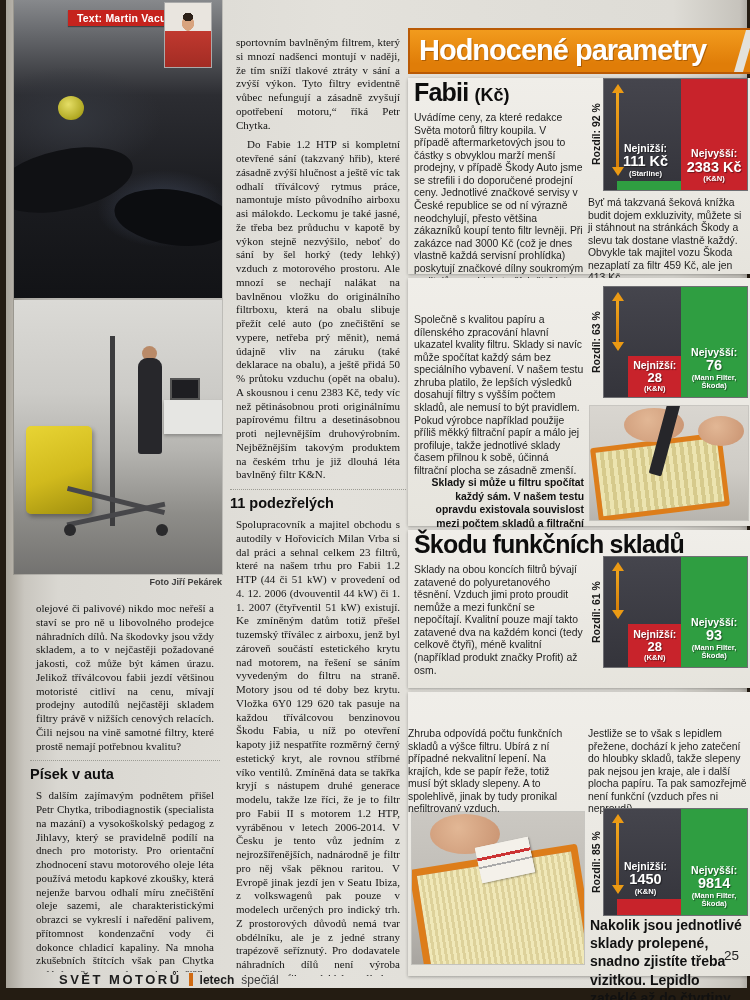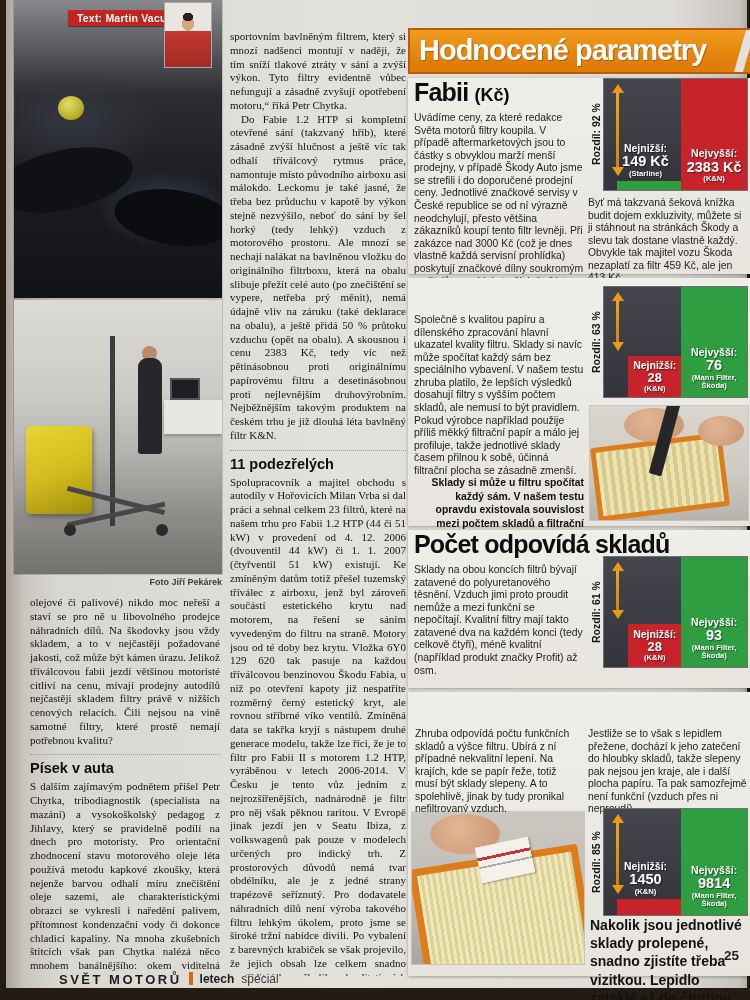--- a/index.html
+++ b/index.html
@@ -34,21 +34,21 @@
     background:linear-gradient(160deg,#e8d434 0,#d1ba1d 55%,#a08f0e 100%);box-shadow:2px 3px 4px rgba(0,0,0,.3)}
   .wk-person{position:absolute;left:124px;top:58px;width:24px;height:96px;border-radius:9px 9px 3px 3px;background:#27272b}
   .wk-head{position:absolute;left:128px;top:46px;width:15px;height:15px;border-radius:50%;background:#b98a68}
   .wk-desk{position:absolute;left:150px;top:100px;width:58px;height:34px;background:#e6e6e3;box-shadow:0 2px 3px rgba(0,0,0,.25)}
   .wk-monitor{position:absolute;left:156px;top:78px;width:26px;height:18px;background:#1e1e22;border:2px solid #555}
   .photo-credit{left:8px;top:577px;width:208px;text-align:right;font-size:9px;font-weight:bold;color:#3c3c3c}
 
   
   .bodytext{font-family:"Liberation Serif","DejaVu Serif",serif;font-size:11px;line-height:1.25;
     text-align:justify;color:#141414}
-  .bodytext p{margin:0}
+  .bodytext p{margin:6px}
   .bodytext p+p{text-indent:11px}
   #colA{left:24px;top:596px;width:190px;height:376px;overflow:hidden}
   #colB{left:224px;top:30px;width:176px;height:946px;overflow:hidden}
   .subhead{font-family:"Liberation Sans",sans-serif;font-weight:bold;font-size:14.5px;color:#0e0e0e;
     margin:7px 0 3px;padding-top:4px;border-top:1px dotted #9b9b93}
 
   
   .panel{position:absolute;left:402px;top:28px;width:344px;height:960px}
   .panel-header{position:absolute;left:0;top:0;width:344px;height:46px;box-sizing:border-box;
     background:linear-gradient(180deg,#f29b1d 0,#e07d08 80%);border:2px solid #b95a05;
@@ -90,22 +90,22 @@
   .caliper{position:absolute;left:68px;top:-4px;width:13px;height:74px;background:#26262a;transform:rotate(15deg);border-radius:2px;z-index:3}
   .hand{position:absolute;border-radius:50%;background:radial-gradient(circle at 40% 35%,#e2b795,#c89270)}
   .photo-vizitka{position:absolute;left:4px;top:120px;width:172px;height:152px;overflow:hidden;
     background:linear-gradient(180deg,#cbc8c2 0,#bebbb5 60%,#a8a5a0 100%);box-shadow:0 0 0 1px rgba(0,0,0,.15)}
   .flt2{position:absolute;left:6px;top:44px;width:156px;height:116px;border:7px solid #dd7d1a;border-radius:4px;
     background:repeating-linear-gradient(90deg,#f0e8b8 0 3px,#ddd19a 3px 6px);transform:rotate(-9deg)}
   .vcard{position:absolute;left:66px;top:30px;width:54px;height:36px;background:#f4f1ea;transform:rotate(-12deg);
     box-shadow:1px 1px 2px rgba(0,0,0,.35);z-index:3;
     background-image:linear-gradient(#f4f1ea 0 30%,#c33 30% 38%,#f4f1ea 38% 55%,#aaa 55% 60%,#f4f1ea 60%)}
 
-  .pagenum{position:absolute;left:718px;top:948px;font-weight:bold;font-size:13.5px;color:#222}
-  .footer{position:absolute;left:53px;top:972px;display:flex;gap:7px}
+  .pagenum{position:absolute;left:718px;top:948px;font-weight:normal;font-size:13.5px;color:#222}
+  .footer{position:absolute;left:53px;top:972px;display:flex;align-items:center;gap:7px}
   .f-brand{font-weight:bold;font-size:13px;letter-spacing:2.5px;color:#1c1c1c}
   .f-bar{width:4px;height:13px;background:#d06a12}
   .f-sec{font-weight:bold;font-size:12px;color:#1c1c1c}
   .f-suf{font-size:12px;color:#3a3a3a}
 </style>
 </head>
 <body>
 
 <div class="page">
 
@@ -162,21 +162,21 @@
             <div class="bar-high" style="background: linear-gradient(rgb(200, 35, 43), rgb(200, 35, 43));">
               <div class="bar-label" style="margin-bottom: 10%;">
                 <span class="bl1">Nejvyšší:</span>
                 <span class="bl2">2383 Kč</span>
                 <span class="bl3">(K&amp;N)</span>
               </div>
             </div>
             <div class="low-label" style="bottom: calc(8% + 3px);">
               <div class="bar-label">
                 <span class="bl1">Nejnižší:</span>
-                <span class="bl2">149 Kč</span>
+                <span class="bl2">111 Kč</span>
                 <span class="bl3">(Starline)</span>
               </div>
             </div>
             <div class="low-thin" style="height: 8%; background: rgb(47, 158, 65);"></div>
           </div>
         </div>
       <div class="sec-text" style="left:180px;top:119px;width:160px">Byť má takzvaná šeková knížka budit dojem exkluzivity, můžete si ji stáhnout na stránkách Škody a slevu tak dostane vlastně každý. Obvykle tak majitel vozu Škoda nezaplatí za filtr 459 Kč, ale jen 413 Kč.</div>
     </div>
 
     <div class="card" style="top:250px;height:248px">
@@ -208,22 +208,22 @@
       <div class="photo-calipers">
         <div class="flt1"></div>
         <div class="caliper"></div>
         <div class="hand" style="left:34px;top:2px;width:60px;height:34px"></div>
         <div class="hand" style="left:108px;top:10px;width:46px;height:30px"></div>
       </div>
       <div class="sec-caption" style="left:6px;top:198px;width:170px;text-align:right">Sklady si může u filtru spočítat každý sám. V našem testu opravdu existovala souvislost mezi počtem skladů a filtrační účinností.</div>
     </div>
 
     <div class="card" style="top:502px;height:158px">
-      <h2><span>Počet odpovídá skladů</span></h2>
-      <div class="sec-text" style="left:6px;top:34px;width:170px">Sklady na obou koncích filtrů bývají zatavené do polyuretanového těsnění. Vzduch jimi proto proudit nemůže a mezi funkční se nepočítají. Kvalitní filtry mají takto zatavené dva na každém konci (tedy celkově čtyři), méně kvalitní (například produkt značky Profit) až osm.</div>
+      <h2><span>Škodu funkčních skladů</span></h2>
+      <div class="sec-text" style="left:6px;top:34px;width:170px">Sklady na obou koncích filtrů bývají zatavené do polyuretanového těsnění. Vzduch jimi proto proudit nemůže a mezi funkční se nepočítají. Kvalitní pouze mají takto zatavené dva na každém konci (tedy celkově čtyři), méně kvalitní (například produkt značky Profit) až osm.</div>
       <div class="chart" style="left:180px;top:26px;width:160px;height:112px">
           <div class="rozdil">Rozdíl: 61 %</div>
           <div class="chart-area">
             <div class="arrow" style="height: calc(61% - 10px);">
               <i class="ah up"></i>
               <i class="line"></i>
               <i class="ah dn"></i>
             </div>
             <div class="bar-high" style="background: linear-gradient(rgb(47, 158, 65), rgb(47, 158, 65));">
               <div class="bar-label" style="margin-bottom: 10%;">
@@ -237,21 +237,21 @@
                 <span class="bl1">Nejnižší:</span>
                 <span class="bl2" style="font-size: 13px;">28</span>
                 <span class="bl3">(K&amp;N)</span>
               </div>
             </div>
           </div>
         </div>
     </div>
 
     <div class="card" style="top:664px;height:284px">
-      <div class="sec-text" style="left:7px;top:36px;width:166px">Zhruba odpovídá počtu funkčních skladů a výšce filtru. Ubírá z ní případné nekvalitní lepení. Na krajích, kde se papír řeže, totiž musí být sklady slepeny. A to spolehlivě, jinak by tudy pronikal nefiltrovaný vzduch.</div>
+      <div class="sec-text" style="left:0;top:36px;width:166px">Zhruba odpovídá počtu funkčních skladů a výšce filtru. Ubírá z ní případné nekvalitní lepení. Na krajích, kde se papír řeže, totiž musí být sklady slepeny. A to spolehlivě, jinak by tudy pronikal nefiltrovaný vzduch.</div>
       <div class="sec-text" style="left:180px;top:36px;width:160px">Jestliže se to však s lepidlem přežene, dochází k jeho zatečení do hloubky skladů, takže slepeny pak nejsou jen kraje, ale i další plocha papíru. Ta pak samozřejmě není funkční (vzduch přes ni neproudí).</div>
       <div class="photo-vizitka">
         <div class="flt2"></div>
         <div class="vcard"></div>
         <div class="hand" style="left:18px;top:2px;width:70px;height:40px"></div>
       </div>
       <div class="chart" style="left:180px;top:116px;width:160px;height:108px">
           <div class="rozdil">Rozdíl: 85 %</div>
           <div class="chart-area">
             <div class="arrow" style="height: calc(85% - 10px);">

